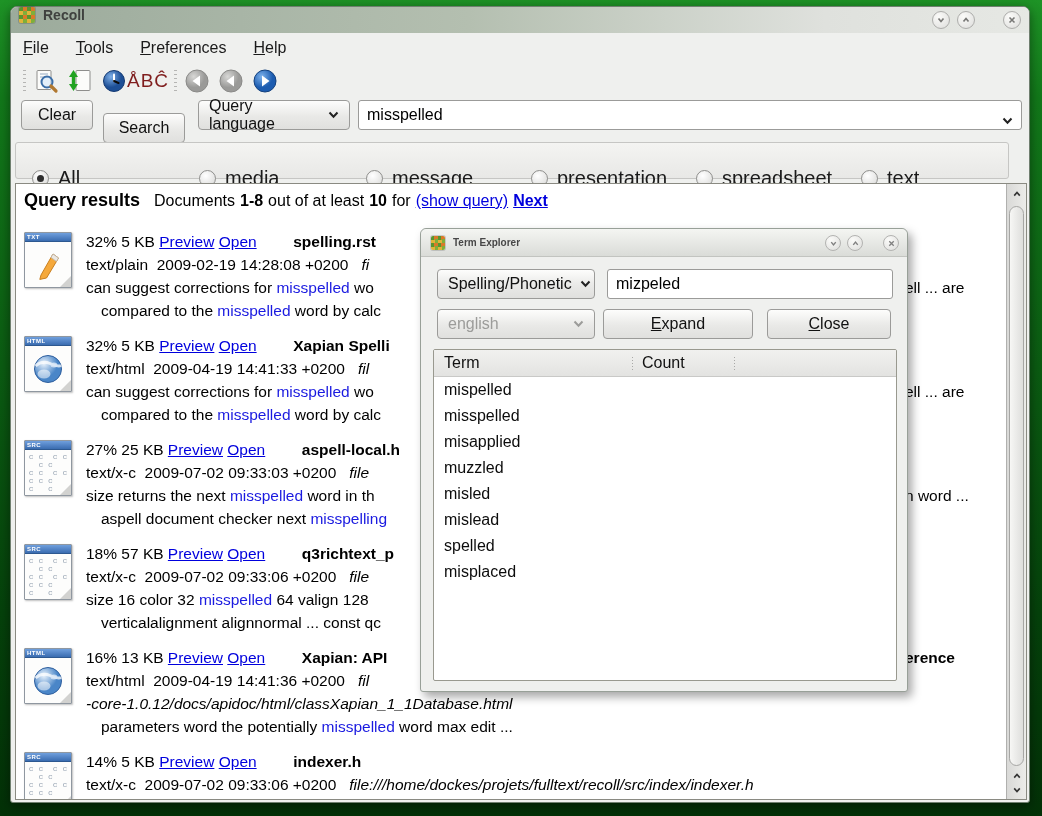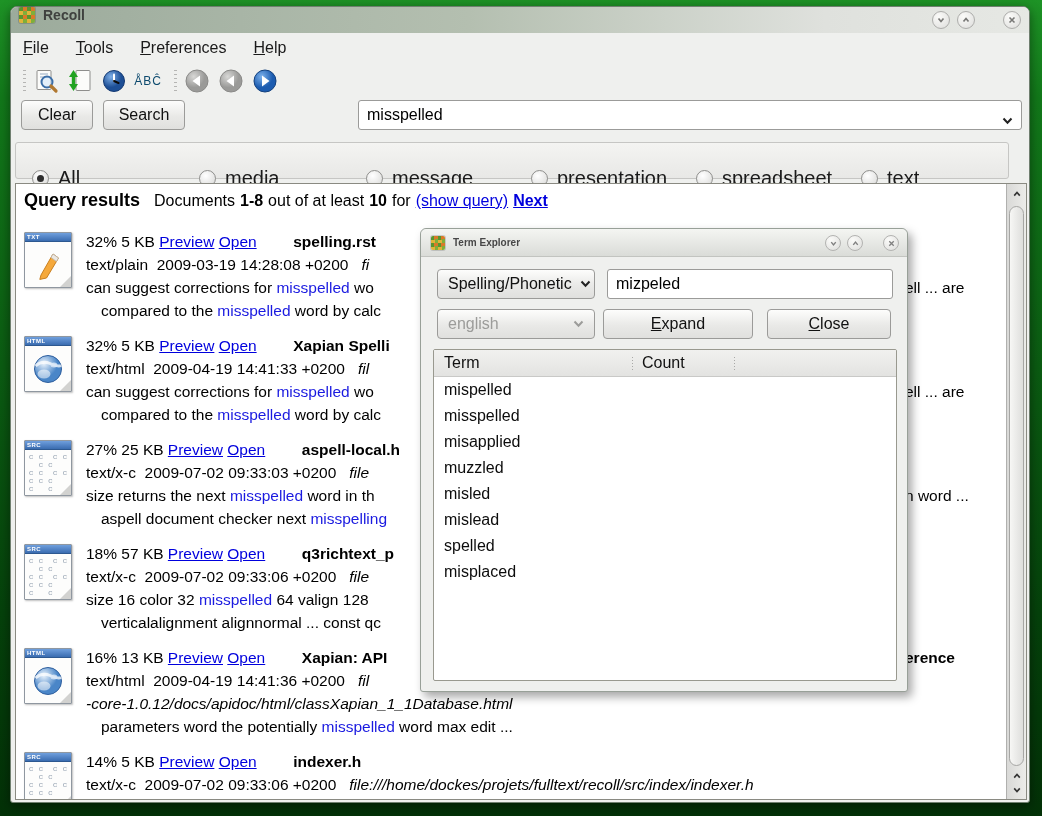--- a/index.html
+++ b/index.html
@@ -33,30 +33,30 @@
   
   .menubar { position:absolute; left:0; top:26px; right:0; height:29px;
     display:flex; align-items:center; padding-left:12px; font-size:16px; color:#1a1a1a; }
   .menu-item { margin-right:27px; cursor:default; }
   
   .toolbar { position:absolute; left:0; top:55px; right:0; height:37px;
     display:flex; align-items:center; padding-left:6px; }
   .tb-handle { width:3px; height:22px; margin:0 6px;
     background-image:repeating-linear-gradient(to bottom,#b5b5b3 0 1px, transparent 1px 4px); }
   .tb-icon { width:28px; height:28px; margin-right:6px; display:flex; align-items:center; justify-content:center; }
-  .abc-glyph { font-size:12px; letter-spacing:1px; color:#0c4a6e; font-family:"Liberation Sans",sans-serif; }
+  .abc-glyph { font-size:19px; letter-spacing:1px; color:#7f1d1d; font-family:"Liberation Sans",sans-serif; }
   
   .btn {
     position:absolute; height:30px; font-size:16px; color:#111;
     background:linear-gradient(#fdfdfc,#e9e9e7 55%, #e0e0de);
     border:1px solid #9b9b99; border-radius:4px;
     display:flex; align-items:center; justify-content:center;
   }
   .btn-clear { left:10px; top:93px; width:72px; }
-  .btn-search { left:92px; top:93px; width:82px; }
+  .btn-search { left:92px; top:106px; width:82px; }
   .combo { position:absolute; height:30px; font-size:16px; color:#111;
     background:linear-gradient(#fdfdfc,#e9e9e7 55%, #e0e0de);
     border:1px solid #9b9b99; border-radius:4px;
     display:flex; align-items:center; padding:0 10px; }
   .combo .chev { margin-left:8px; display:flex; }
   .combo-qlang { left:187px; top:93px; width:152px; }
   .search-combo { position:absolute; left:347px; top:93px; width:664px; height:30px;
     background:#fff; border:1px solid #9b9b99; border-radius:3px; }
   .search-combo input { position:absolute; left:8px; top:1px; right:28px; bottom:1px;
     border:none; outline:none; font-size:16px; font-family:"Liberation Sans",sans-serif; color:#000; background:transparent; width:620px; }
@@ -231,20 +231,28 @@
             </radialGradient>
           </defs>
         <circle cx="13" cy="13" r="11" fill="url(#blg)" stroke="#14417e"></circle>
         <polygon points="17.5,13 10,7.5 10,18.5" fill="#ffffff"></polygon>
       </svg>
     </span>
   </div>
 
   <div class="btn btn-clear">Clear</div>
   <div class="btn btn-search">Search</div>
+  <div class="combo combo-qlang">
+    <span>Query language</span>
+    <span class="chev">
+      <svg width="11" height="8" viewBox="0 0 11 8">
+          <path d="M1.5 1.5 L5.5 5.8 L9.5 1.5" fill="none" stroke="#222" stroke-width="2"></path>
+        </svg>
+    </span>
+  </div>
   <div class="search-combo">
     <input type="text" value="misspelled" style="">
     <span class="chev">
       <svg width="11" height="8" viewBox="0 0 11 8">
           <path d="M1.5 1.5 L5.5 5.8 L9.5 1.5" fill="none" stroke="#222" stroke-width="2"></path>
         </svg>
     </span>
   </div>
 
   <div class="filter-bar">
@@ -399,21 +407,21 @@
           <div class="doc-body">
             <svg width="30" height="36" viewBox="0 0 30 36">
               <path d="M8 28 L20 7 L25.5 11 L13.5 31 L6.8 32.4 Z" fill="#f5a93c" stroke="#c97f1f"></path>
               <path d="M20 7 L25.5 11 L23.4 14.5 L18 10.4 Z" fill="#ece8e2" stroke="#b9b5af" stroke-width="0.8"></path>
             </svg>
           </div>
           <div class="fold"></div>
         </div>
         <div class="result-text">
           <div class="rl l1">32% 5 KB <a class="rlink">Preview</a> <a class="rlink">Open</a>&nbsp; <span class="rtitle">spelling.rst</span></div>
-          <div class="rl l2"><span>text/plain</span>&nbsp; <span>2009-03-19 14:28:08 +0200</span> &nbsp; <span class="rurl">fi</span></div>
+          <div class="rl l2"><span>text/plain</span>&nbsp; <span>2009-02-19 14:28:08 +0200</span> &nbsp; <span class="rurl">fi</span></div>
           <div class="rl l3">can suggest corrections for <span class="hl">misspelled</span> wo</div>
           <div class="rl l4">compared to the <span class="hl">misspelled</span> word by calc</div>
         </div>
       </div>
     <div class="scrollbar">
       <span class="sb-arrow" style="top:4px">
         <svg class="chevron" viewBox="0 0 10 10">
             <path d="M1.5 7 L5 3 L8.5 7" fill="none" stroke="#333" stroke-width="2"></path>
           </svg>
       </span>

